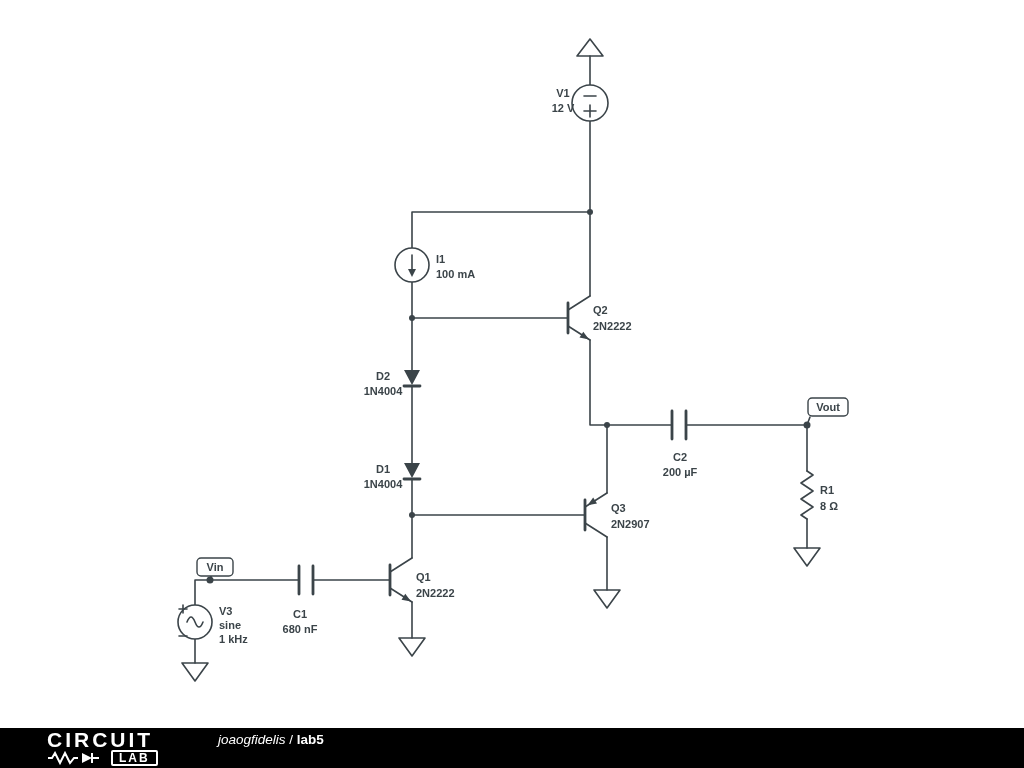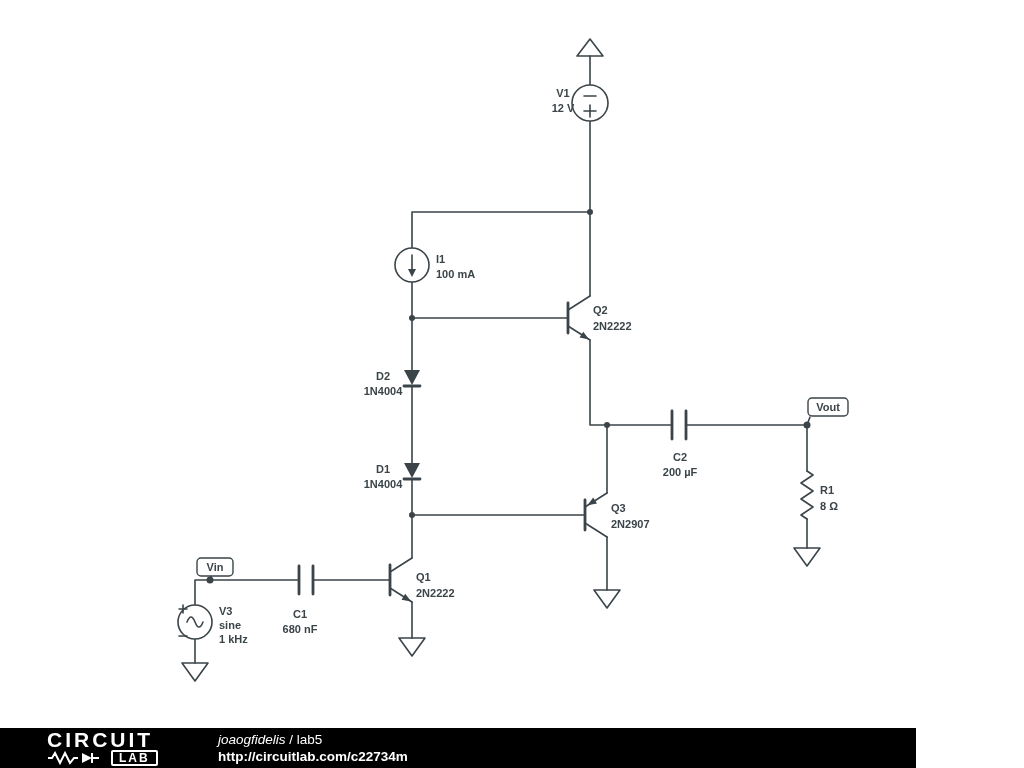--- a/index.html
+++ b/index.html
@@ -13,38 +13,38 @@
   .schematic { position:absolute; top:0; left:0; }
 
   .sym   { stroke:var(--schematic,#3b4449); fill:none; stroke-width:1.6; stroke-linecap:round; stroke-linejoin:round; }
   .sym.thick { stroke-width:2.8; }
   .src   { stroke:var(--schematic,#3b4449); stroke-width:1.6; fill:#fff; }
   .fill  { fill:var(--schematic,#3b4449); stroke:none; }
   .flag  { fill:#fff; stroke:var(--schematic,#3b4449); stroke-width:1.4; }
   .lbl   { font:bold 11px "Liberation Sans",sans-serif; fill:var(--schematic,#3b4449); }
 
   .footer {
-    position:absolute; left:0; top:728px; width:916px; height:40px;
+    position:absolute; left:0; top:728px; width:1024px; height:40px;
     background:var(--footer-bg,#000); color:var(--footer-text,#fff);
     display:flex; align-items:center;padding-left:35px;
   }
   .logo { position:absolute; left:47px; top:2px; width:130px; cursor:pointer; }
   .logo-circuit {
     font-weight:bold; font-size:21px; letter-spacing:3px; line-height:20px;
     color:var(--footer-text,#fff); white-space:nowrap;
   }
   .logo-row { display:flex; align-items:center; gap:0; height:16px; }
   .logo-lab {
     font-weight:bold; font-size:12px; letter-spacing:2px;
     border:2px solid var(--footer-text,#fff); border-radius:2px;
     padding:0 6px; line-height:12px; height:16px; display:flex; align-items:center;
   }
   .footer-text { position:absolute; left:218px; top:3px; line-height:17px; font-size:13.5px; }
   .author { font-style:italic;text-align:right; }
-  .ctitle { font-weight:normal; }
+  .ctitle { font-weight:bold; }
   .footer-url { font-weight:bold; cursor:pointer; }
 </style>
 </head>
 <body>
 
 <svg class="schematic" width="1024" height="728" viewBox="0 0 1024 728">
 
   <g>
     <path class="sym" d="
       M590,56 V85
@@ -190,15 +190,14 @@
         <polyline points="1,7 5,7 8,2 13,12 18,2 23,12 27,7 31,7" fill="none" stroke="#fff" stroke-width="2"></polyline>
         <polygon points="35,2 35,12 45,7" fill="#fff"></polygon>
         <line x1="45" y1="2" x2="45" y2="12" stroke="#fff" stroke-width="2"></line>
         <line x1="45" y1="7" x2="52" y2="7" stroke="#fff" stroke-width="2"></line>
       </svg>
       <span class="logo-lab">LAB</span>
     </div>
   </div>
   <div class="footer-text">
     <div><span class="author">joaogfidelis</span><span> / </span><span class="ctitle">lab5</span></div>
-    <div class="footer-url">http://circuitlab.com/c22734m</div>
   </div>
 </div>
 
 </body></html>

